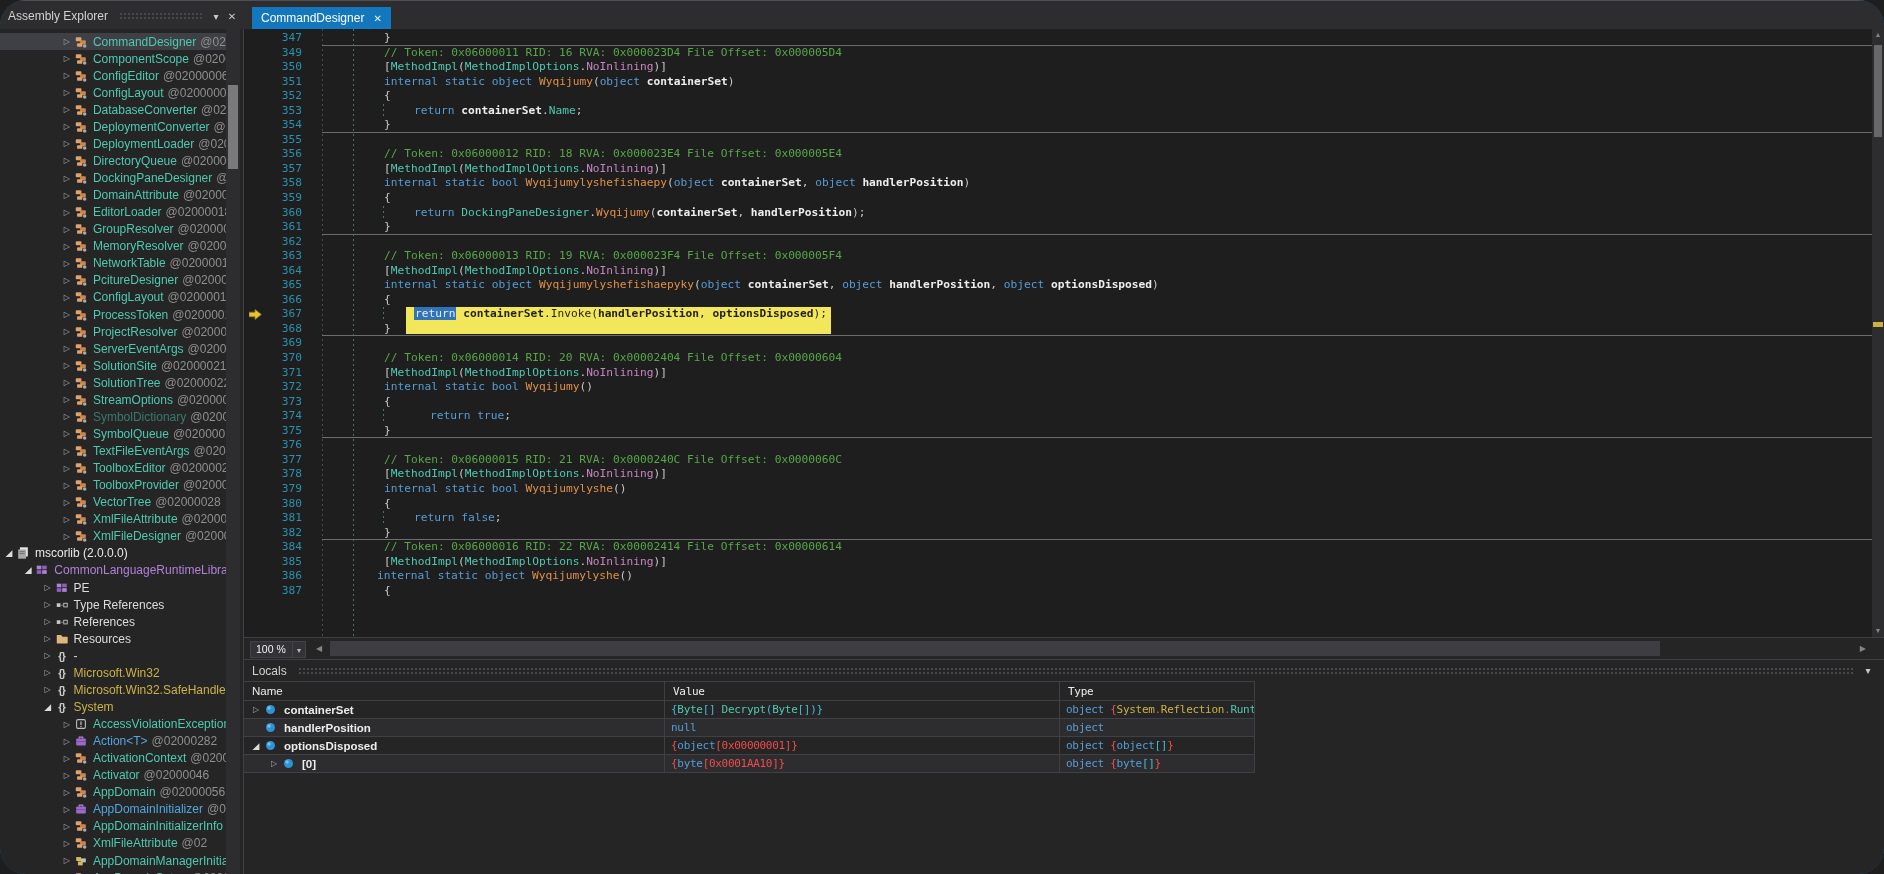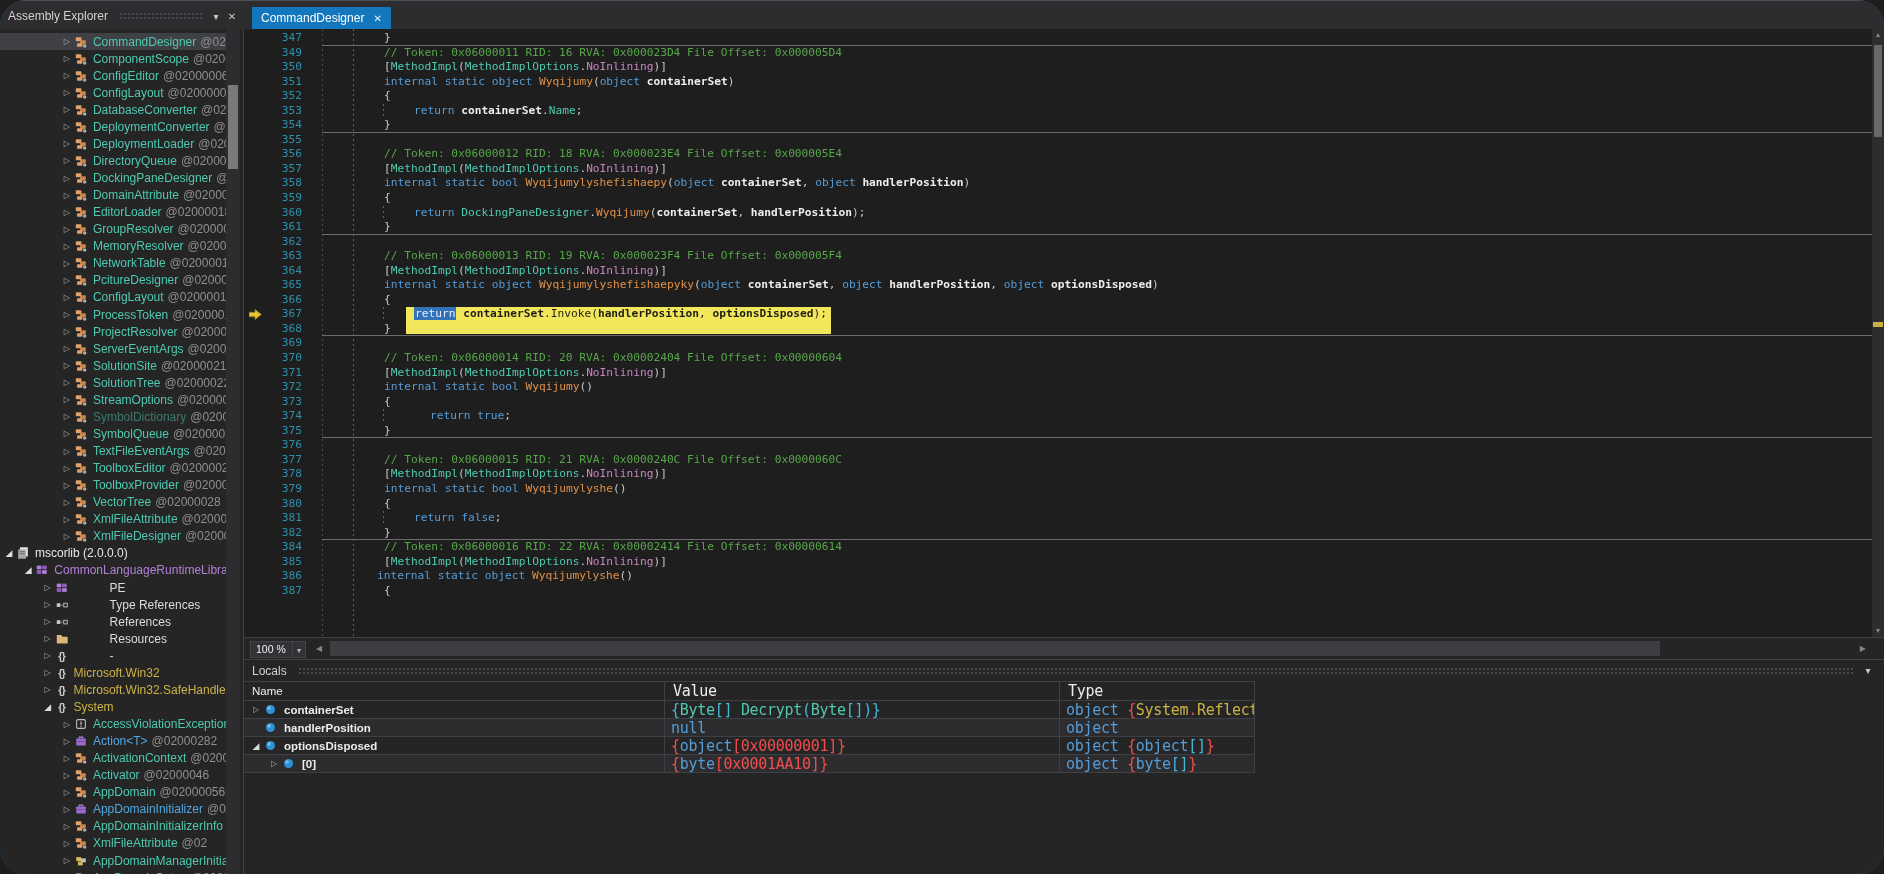--- a/index.html
+++ b/index.html
@@ -27,21 +27,21 @@
   .titem{height:17.07px;display:flex;align-items:center;white-space:nowrap;overflow:hidden;
          font-size:12px;box-sizing:border-box;}
   .titem.sel{background:#3F3F46;}
   .exp{width:12px;flex:none;font-size:8px;color:#ABABAB;text-align:center;}
   .exp.e{color:#DCDCDC;font-size:9px;}
   .ticon{width:16px;height:14px;flex:none;margin-right:4px;display:inline-flex;
          align-items:center;justify-content:center;}
   .nsglyph{font-weight:bold;color:#C8C8C8;font-size:11px;letter-spacing:-1px;}
   .tlabel{flex:none;}
   .c-teal{color:#4EC9B0;} .c-blue{color:#4FA7E0;} .c-yellow{color:#CDB245;}
-  .c-purple{color:#B180D7;} .c-white{color:#E8E8E8;} .c-light{color:#DCDCDC;margin-left:36px;}
+  .c-purple{color:#B180D7;} .c-white{color:#E8E8E8;} .c-light{color:#DCDCDC;}
   .dim{opacity:.5;}
   .taddr{color:#8F8F8F;margin-left:4px;flex:none;}
   #sb-scroll{position:absolute;left:226px;top:0;width:14px;bottom:0;background:#2D2D30;}
   #sb-scroll .sthumb{position:absolute;left:2px;width:10px;top:56px;height:84px;background:#7A7A7D;}
 
   
   #codepane{position:absolute;left:244px;top:29px;width:1628px;height:608px;background:#1E1E1E;overflow:hidden;}
   .vguide{position:absolute;top:0;bottom:0;width:1px;
           background:repeating-linear-gradient(to bottom,var(--gc) 0 2px,transparent 2px 5px);}
   #codelines{position:absolute;left:0;top:2px;right:0;
@@ -83,21 +83,21 @@
   .lp-title{color:#D0D0D0;font-size:12px;margin-right:6px;}
   #lgrid{position:absolute;left:0;top:21px;width:1011px;font-size:11.5px;}
   .lghead,.lrow{display:flex;}
   .cell{box-sizing:border-box;border-right:1px solid #3F3F46;border-bottom:1px solid #3F3F46;
         overflow:hidden;white-space:pre;display:flex;align-items:center;}
   .cname{width:421px;} .cval{width:395px;} .ctype{width:195px;}
   .lghead .cell{height:20px;color:#ECECEC;padding-left:8px;border-top:1px solid #3F3F46;}
   .lrow .cell{height:18px;}
   .lrow.stripe{background:#2D2D30;}
   .lname{color:#ECECEC;font-weight:bold;margin-left:2px;}
-  .cval,.ctype{font-family:"DejaVu Sans Mono",monospace;font-size:15px;letter-spacing:-0.3px;padding-left:6px;}
+  .cval,.ctype{font-family:"DejaVu Sans Mono",monospace;font-size:11px;letter-spacing:-0.3px;padding-left:6px;}
   .vb{color:#569CD6;} .vr{color:#F14C4C;} .vt{color:#4EC9B0;} .vy{color:#CDB245;} .vc{color:#45B8D8;}
 </style>
 </head>
 <body>
 
 <div id="root">
 
   <div class="topstrip"></div>
 
   <div id="sidebar-header">

